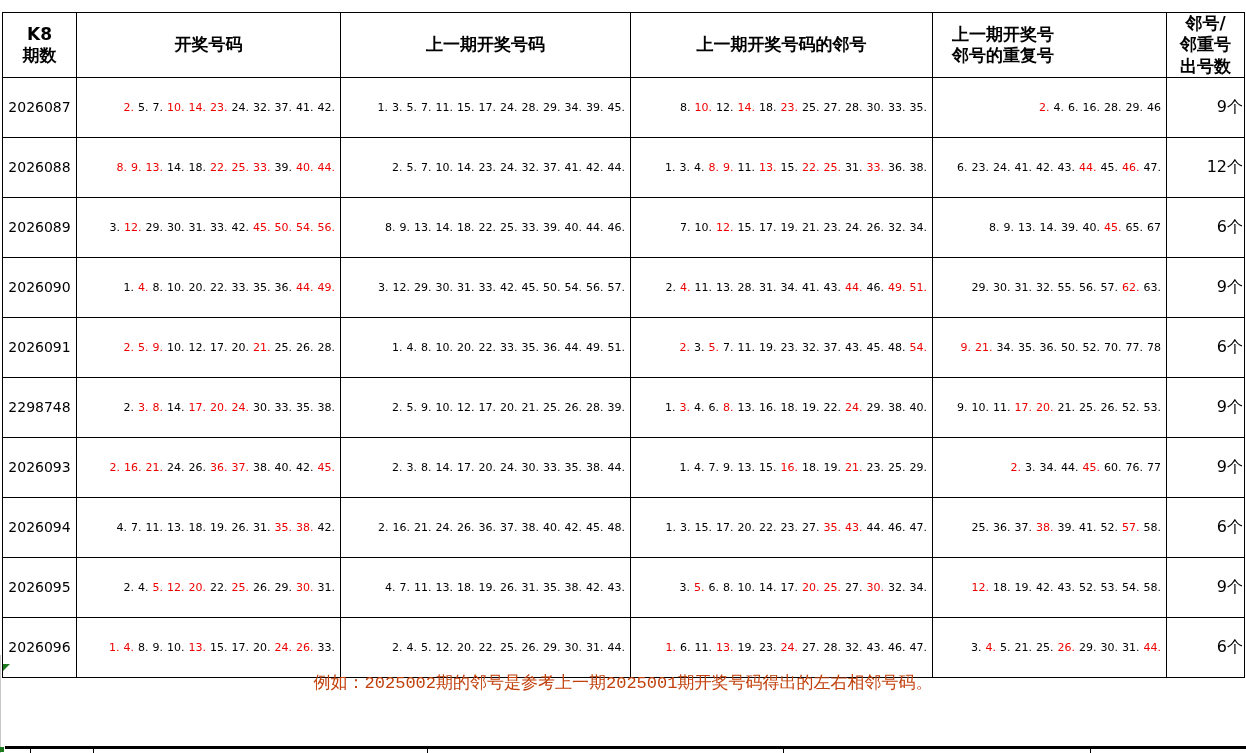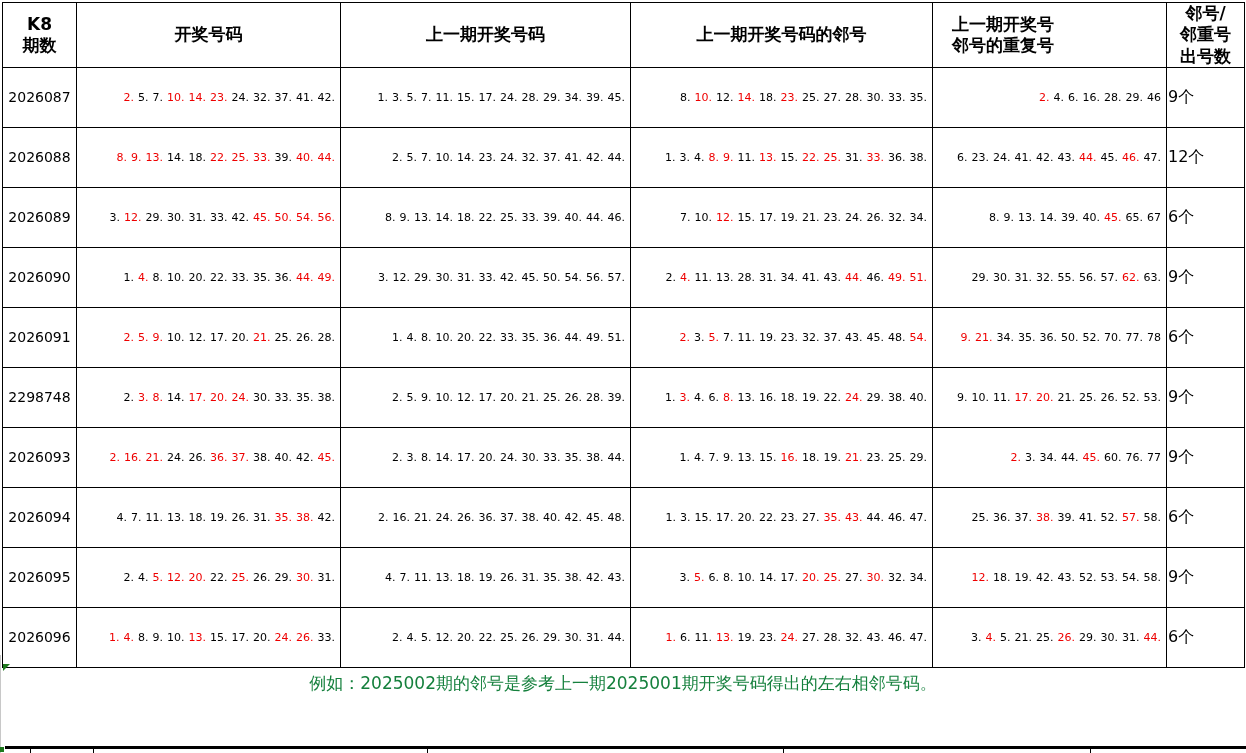--- a/index.html
+++ b/index.html
@@ -1,31 +1,31 @@
 <!DOCTYPE html>
 <html><head>
 <meta charset="utf-8">
 <style>
   html,body{margin:0;padding:0;background:#fff;}
   .screen{position:relative;width:1246px;height:753px;background:#ffffff;overflow:hidden;
           font-family:"DejaVu Sans",sans-serif;color:#000;}
-  table.grid{position:absolute;left:2px;top:2px;width:1242px;border-collapse:collapse;table-layout:fixed;border-radius:12px;}
+  table.grid{position:absolute;left:2px;top:12px;width:1242px;border-collapse:collapse;table-layout:fixed;border-radius:12px;}
   table.grid th, table.grid td{border:1px solid #000;overflow:hidden;}
   thead tr{height:52px;}
   tbody tr{height:60px;}
   th{font-weight:bold;font-size:17px;text-align:center;vertical-align:middle;
      white-space:pre-line;line-height:1.25;padding:0 2px;}
   th.left{text-align:left;padding-left:19px;}
   td.period{text-align:center;font-size:14px;vertical-align:middle;}
   td.nums{font-size:11px;line-height:19px;padding:1px 1px 1px 3px;vertical-align:middle;text-align:right;}
-  td.count{text-align:left;font-size:16px;vertical-align:middle;}
+  td.count{text-align:right;font-size:16px;vertical-align:middle;}
   .tok{margin-right:4px;white-space:nowrap;}
   .red{color:#ee0000;}
   .notes{position:absolute;left:0;top:664px;width:1246px;text-align:center;font-size:17px;line-height:23px;padding-top:8px;}
-  .note-red{color:#15803d;}
+  .note-red{color:#c2410c;font-family:Liberation Mono, monospace;}
   .bottom-line{position:absolute;left:5px;top:746px;width:1241px;height:3px;background:#000;}
   .tick{position:absolute;top:749px;width:1px;height:4px;background:#000;}
   .err-tri{position:absolute;left:3px;top:664px;width:0;height:0;
            border-top:7px solid #1e7a1e;border-right:7px solid transparent;}
   .err-dot{position:absolute;left:0;top:747px;width:4px;height:5px;background:#1e7a1e;}
   .edge{position:absolute;left:0;top:655px;width:1px;height:98px;background:#c8c8c8;}
 </style>
 </head>
 <body>
 

